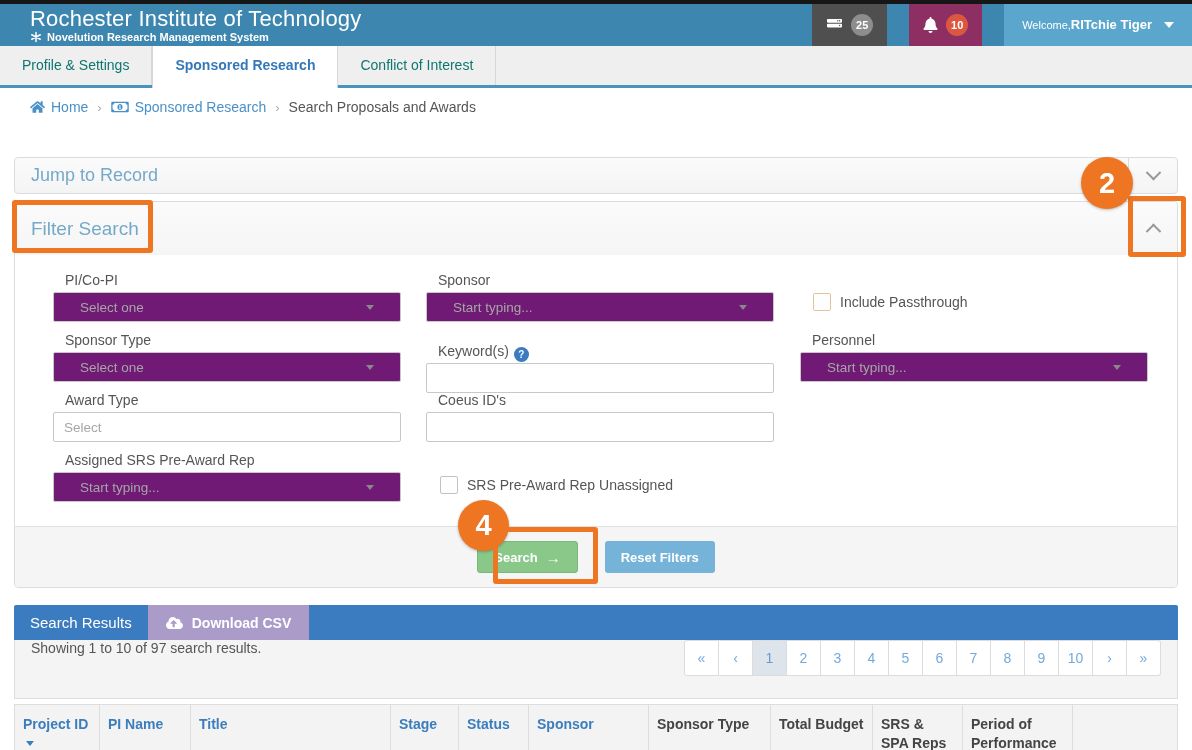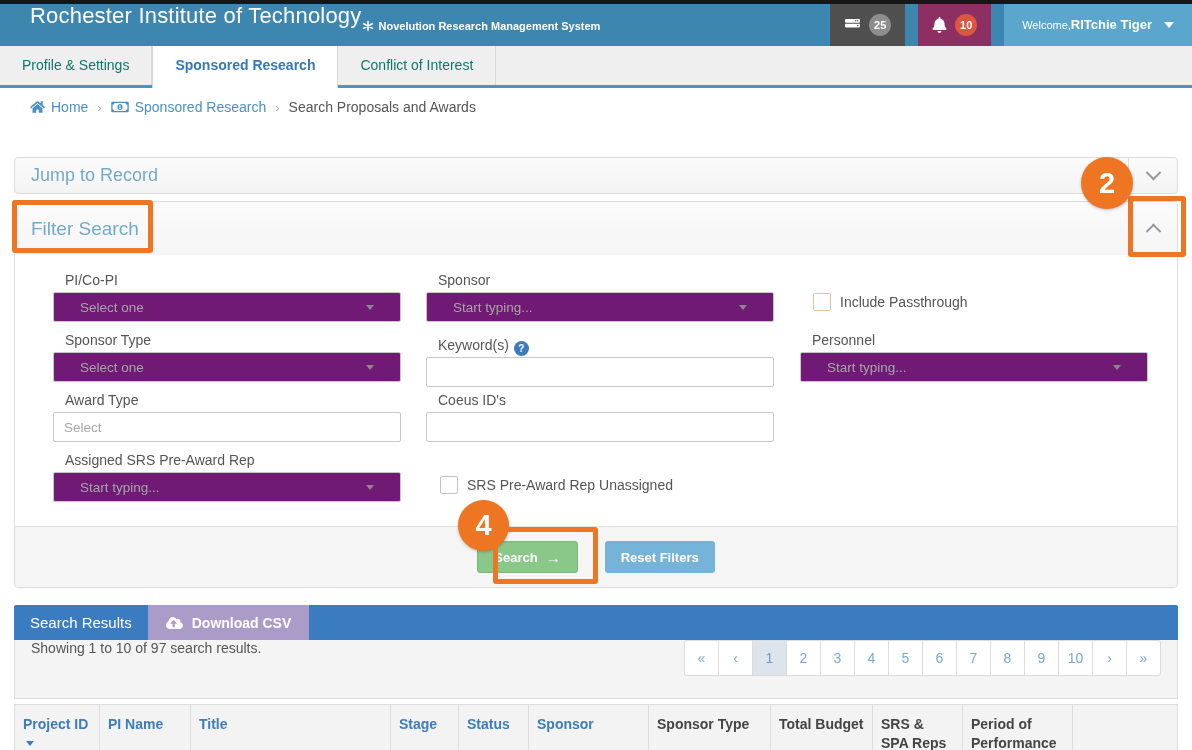--- a/index.html
+++ b/index.html
@@ -2,24 +2,24 @@
 <html><head>
 <meta charset="utf-8">
 <style>
   html,body{margin:0;padding:0;background:#fff;}
   .page{position:relative;width:1192px;height:750px;overflow:hidden;background:#fff;
         font-family:"Liberation Sans",sans-serif;}
 
   
   .top-strip{height:4px;background:#161616;}
   .app-header{height:42px;background:#3d86af;display:flex;color:#fff;}
-  .brand{padding-left:30px;display:flex;flex-direction:row;justify-content:center;}
+  .brand{padding-left:30px;display:flex;flex-direction:column;justify-content:center;}
   .brand-title{font-size:22px;line-height:23px;font-weight:500;letter-spacing:.2px;}
   .brand-sub{font-size:11px;font-weight:bold;display:flex;align-items:center;gap:5px;margin-top:1px;}
-  .hdr-right{margin-left:auto;display:flex;gap:13px;height:42px;}
+  .hdr-right{margin-left:auto;display:flex;gap:22px;height:42px;}
   .hdr-box{display:flex;align-items:center;gap:8px;padding:0 14px;cursor:pointer;}
   .records-box{background:#4f4f4f;}
   .notif-box{background:#8e2f63;}
   .welcome-box{background:#5ba6cd;padding:0 18px;gap:12px;}
   .badge{border-radius:11px;min-width:22px;height:22px;line-height:22px;text-align:center;
          font-size:11px;font-weight:bold;color:#fff;}
   .badge-gray{background:#8d8d8d;}
   .badge-red{background:#dd5740;}
   .welcome-text{display:flex;line-height:14px;}
   .welcome-line1{font-size:11px;}
@@ -227,21 +227,21 @@
         </div>
 
         <div class="field" style="left:38px;top:77px;">
           <span class="flabel">Sponsor Type</span>
           <div class="control">
             <span class="ph">Select one</span>
             <span class="tri-down-gray"></span>
           </div>
         </div>
 
-        <div class="field" style="left:411px;top:82px;">
+        <div class="field" style="left:411px;top:88px;">
           <span class="flabel">
             <span>Keyword(s)</span><span class="help">?</span>
           </span>
           <input class="tcontrol" style="">
         </div>
 
         <div class="field" style="left:785px;top:77px;">
           <span class="flabel">Personnel</span>
           <div class="control">
             <span class="ph">Start typing...</span>

